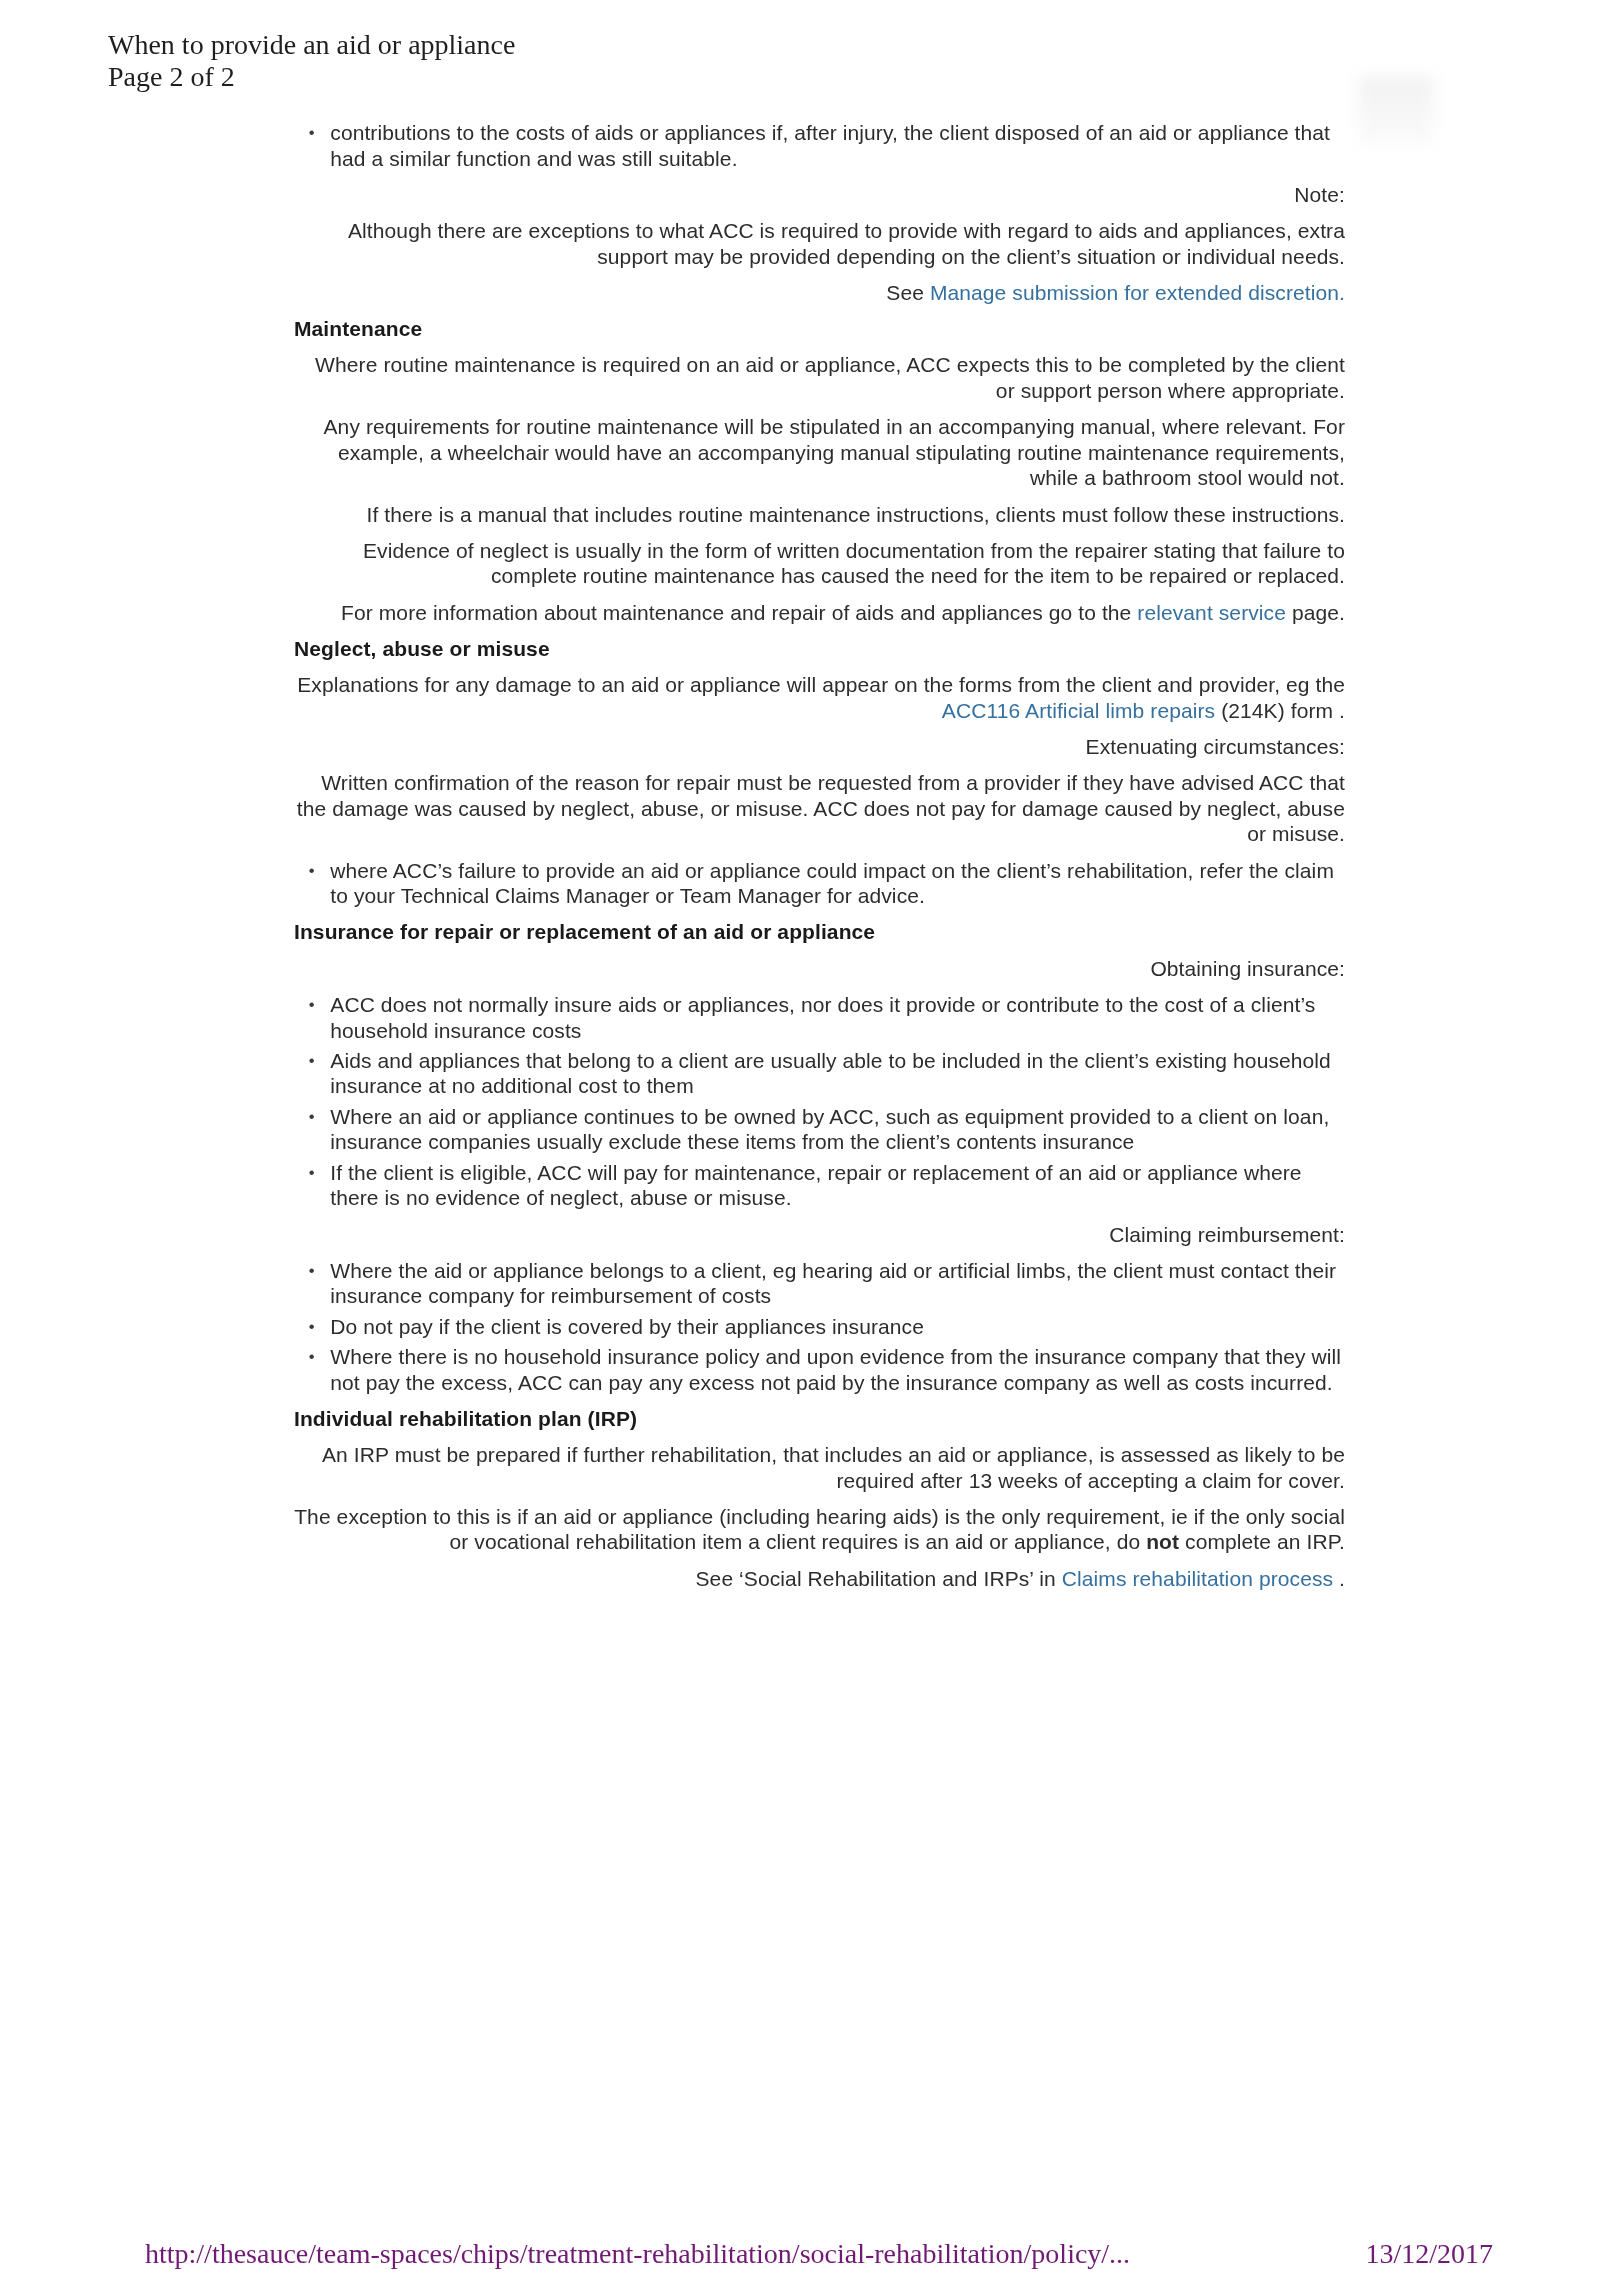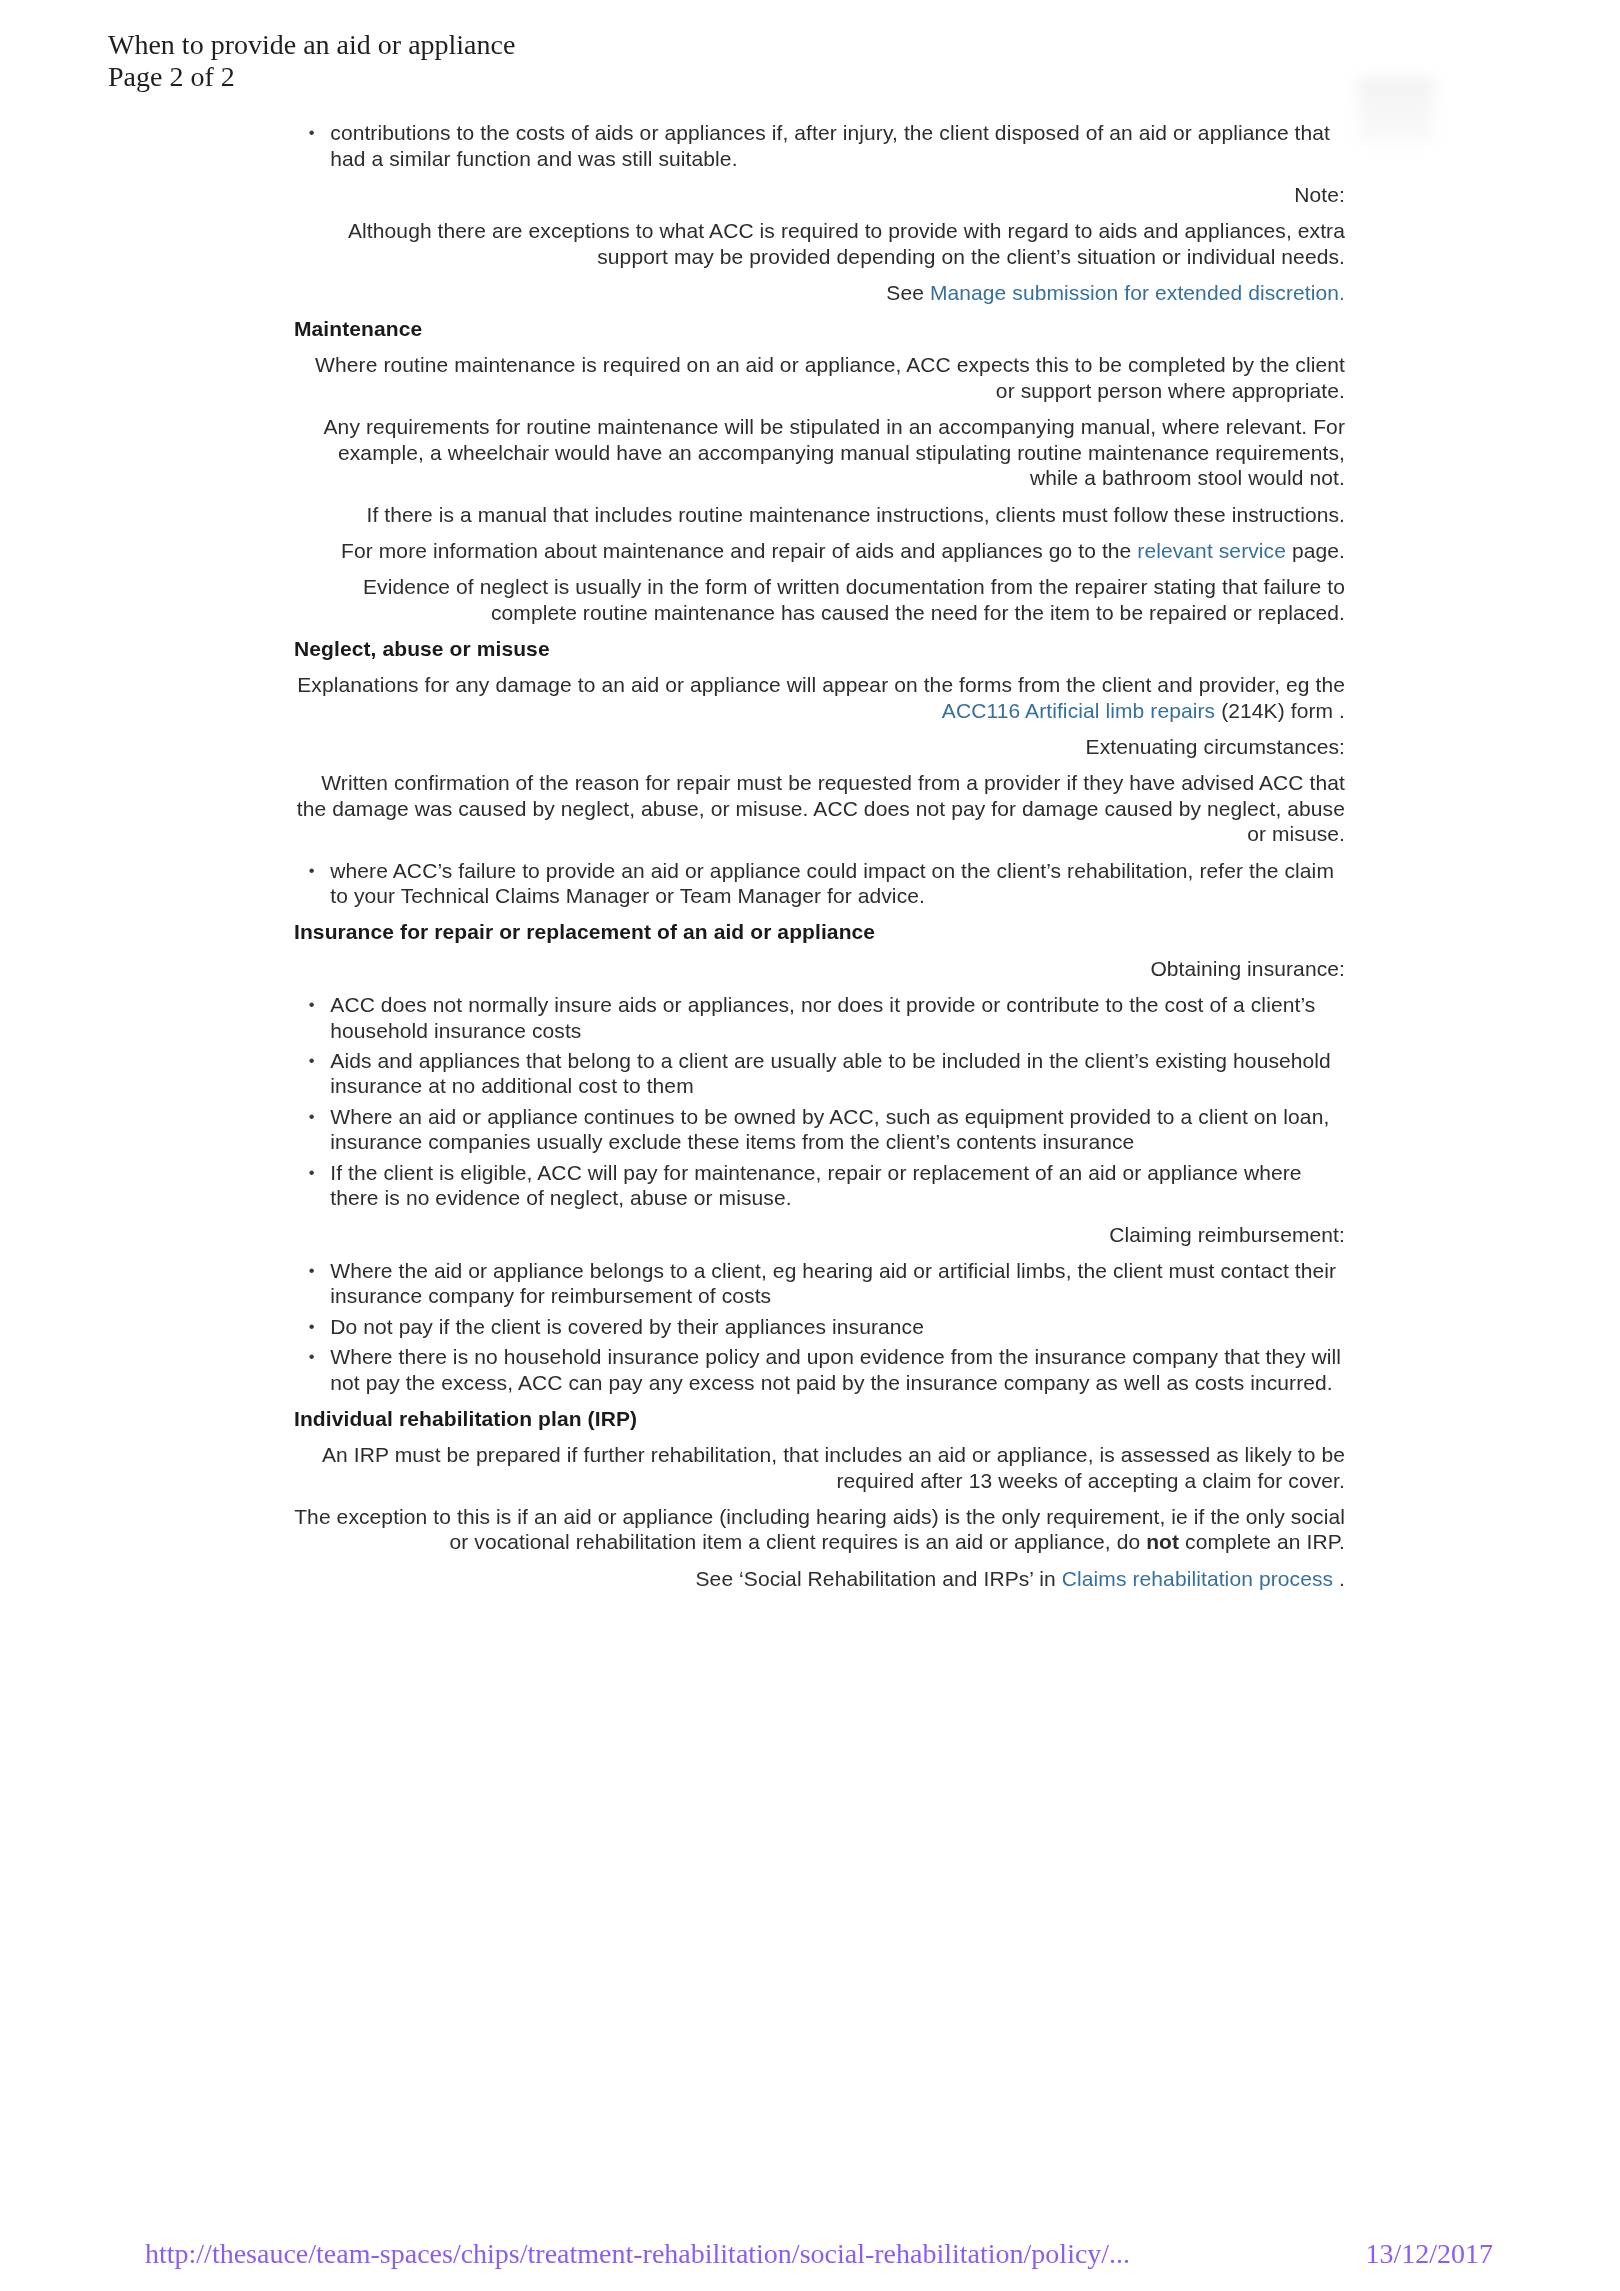--- a/index.html
+++ b/index.html
@@ -38,21 +38,21 @@
   .bullet-list{margin:0 0 10.8px;}
   .bullet-item{display:flex;margin:0 0 4.9px;}
   .bullet-dot{flex:0 0 21.6px;margin-left:14.7px;font-size:16.7px;line-height:25.5px;color:#3a3a3a;}
   .bullet-text{flex:1;}
   .link{color:var(--link);text-decoration:none;cursor:pointer;}
   .bold{font-weight:bold;}
   .page-footer{
     position:absolute;bottom:21.6px;left:145px;right:127px;
     display:flex;justify-content:space-between;align-items:flex-start;
     font-family:"Liberation Serif", serif;
-    font-size:28px;color:#8b5cf6;
+    font-size:28px;color:#701a75;
     white-space:nowrap;
   }
 </style>
 </head>
 <body>
 
 <div class="page-header">
   <span>When to provide an aid or appliance</span>
   <span>Page 2 of 2</span>
 </div>
@@ -66,22 +66,22 @@
         <span class="bullet-text"><span>contributions to the costs of aids or appliances if, after injury, the client disposed of an aid or appliance that had a similar function and was still suitable.</span></span>
       </div>
     </div>
     <div class="para"><span>Note:</span></div>
     <div class="para"><span>Although there are exceptions to what ACC is required to provide with regard to aids and appliances, extra support may be provided depending on the client’s situation or individual needs.</span></div>
     <div class="para"><span>See </span><a class="link">Manage submission for extended discretion.</a></div>
     <div class="heading"><span>Maintenance</span></div>
     <div class="para"><span>Where routine maintenance is required on an aid or appliance, ACC expects this to be completed by the client or support person where appropriate.</span></div>
     <div class="para"><span>Any requirements for routine maintenance will be stipulated in an accompanying manual, where relevant. For example, a wheelchair would have an accompanying manual stipulating routine maintenance requirements, while a bathroom stool would not.</span></div>
     <div class="para"><span>If there is a manual that includes routine maintenance instructions, clients must follow these instructions.</span></div>
+    <div class="para"><span>Evidence of neglect is usually in the form of written documentation from the repairer stating that failure to complete routine maintenance has caused the need for the item to be repaired or replaced.</span></div>
     <div class="para"><span>For more information about maintenance and repair of aids and appliances go to the </span><a class="link">relevant service</a><span> page.</span></div>
-    <div class="para"><span>Evidence of neglect is usually in the form of written documentation from the repairer stating that failure to complete routine maintenance has caused the need for the item to be repaired or replaced.</span></div>
     <div class="heading"><span>Neglect, abuse or misuse</span></div>
     <div class="para"><span>Explanations for any damage to an aid or appliance will appear on the forms from the client and provider, eg the &nbsp;&nbsp;</span><a class="link">ACC116 Artificial limb repairs</a><span> (214K) form .</span></div>
     <div class="para"><span>Extenuating circumstances:</span></div>
     <div class="para"><span>Written confirmation of the reason for repair must be requested from a provider if they have advised ACC that the damage was caused by neglect, abuse, or misuse. ACC does not pay for damage caused by neglect, abuse or misuse.</span></div>
     <div class="bullet-list">
       <div class="bullet-item">
         <span class="bullet-dot">•</span>
         <span class="bullet-text"><span>where ACC’s failure to provide an aid or appliance could impact on the client’s rehabilitation, refer the claim to your Technical Claims Manager or Team Manager for advice.</span></span>
       </div>
     </div>

